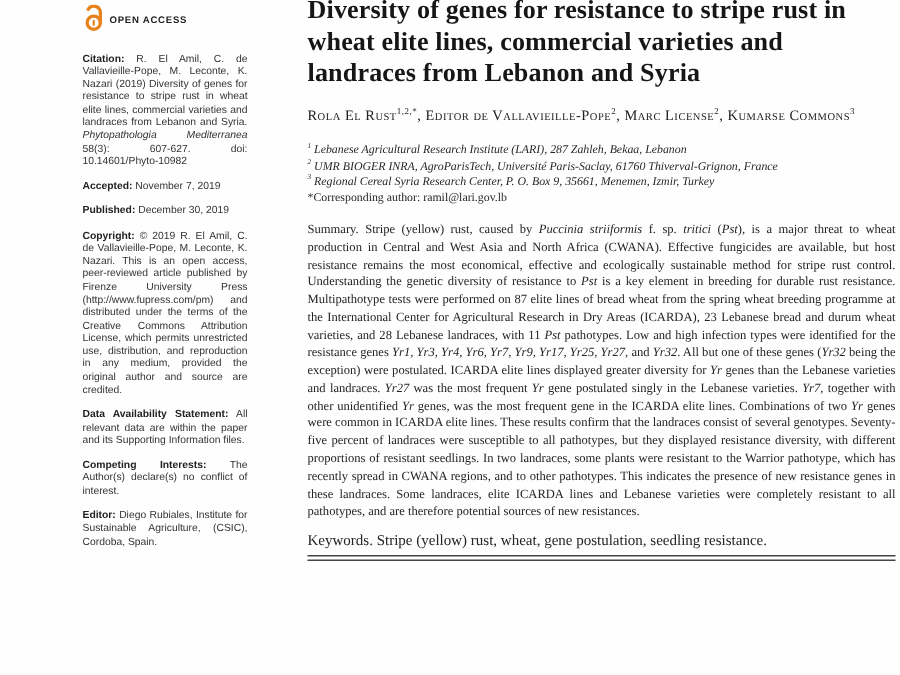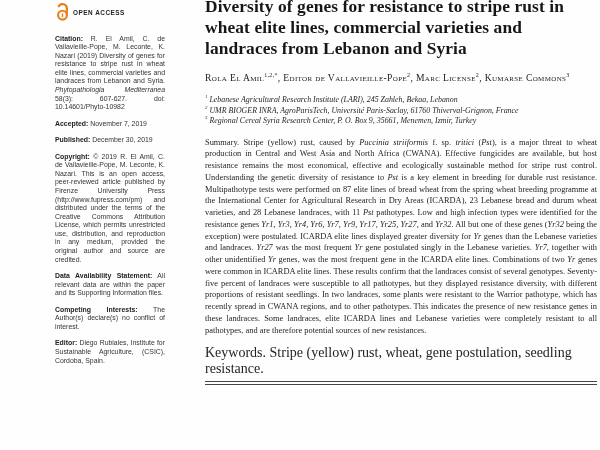--- a/index.html
+++ b/index.html
@@ -35,21 +35,21 @@
   sup{font-size:62%;line-height:0;}
   .authors sup{font-variant:normal;}
   .affiliations{font-size:7.9px;line-height:1.33;margin:0 0 10px 0;color:#262626;}
   .aff{font-style:italic;}
   .corr{font-style:normal;}
   .summary{
     font-size:8.4px;line-height:1.4;text-align:justify;
     margin:0 0 8px 0;color:#242424;
   }
   .summary b,.keywords b{font-weight:400;}
-  .keywords{font-size:14px;margin:0 0 4px 0;color:#242424;}
+  .keywords{font-size:10px;margin:0 0 4px 0;color:#242424;}
   .rule{height:2px;border-top:1.4px solid #454545;border-bottom:1px solid #454545;}
 </style>
 </head>
 <body>
 
 <div class="page">
 
   <aside class="sidebar">
     <div class="oa">
       <span>
@@ -73,26 +73,27 @@
     <p class="sb"><b>Data Availability Statement:</b><span> All relevant data are within the paper and its Supporting Information files.</span></p>
 
     <p class="sb"><b>Competing Interests:</b><span> The Author(s) declare(s) no conflict of interest.</span></p>
 
     <p class="sb"><b>Editor:</b><span> Diego Rubiales, Institute for Sustainable Agriculture, (CSIC), Cordoba, Spain.</span></p>
   </aside>
 
   <main class="content">
     <h1 class="title">Diversity of genes for resistance to stripe rust in wheat elite lines, commercial varieties and landraces from Lebanon and Syria</h1>
 
-    <div class="authors"><span>Rola El Amil</span><sup>1,2,*</sup><span>, </span><span>Editor de Vallavieille-Pope</span><sup>2</sup><span>, </span><span>Marc License</span><sup>2</sup><span>, </span><span>Kumarse Commons</span><sup>3</sup></div>
+    <div class="authors"><span>Rola El Rust</span><sup>1,2,*</sup><span>, </span><span>Editor de Vallavieille-Pope</span><sup>2</sup><span>, </span><span>Marc License</span><sup>2</sup><span>, </span><span>Kumarse Commons</span><sup>3</sup></div>
 
     <div class="affiliations">
-      <div class="aff"><sup>1</sup><span> Lebanese Agricultural Research Institute (LARI), 245 Zahleh, Bekaa, Lebanon</span></div>
+      <div class="aff"><sup>1</sup><span> Lebanese Agricultural Research Institute (LARI), 287 Zahleh, Bekaa, Lebanon</span></div>
       <div class="aff"><sup>2</sup><span> UMR BIOGER INRA, AgroParisTech, Université Paris-Saclay, 61760 Thiverval-Grignon, France</span></div>
       <div class="aff"><sup>3</sup><span> Regional Cereal Syria Research Center, P. O. Box 9, 35661, Menemen, Izmir, Turkey</span></div>
+      <div class="corr">*Corresponding author: ramil@lari.gov.lb</div>
     </div>
 
     <p class="summary"><b>Summary.</b><span><span> Stripe (yellow) rust, caused by </span><span style="font-style: italic;">Puccinia striiformis</span><span> f. sp. </span><span style="font-style: italic;">tritici</span><span> (</span><span style="font-style: italic;">Pst</span><span>), is a major threat to wheat production in Central and West Asia and North Africa (CWANA). Effective fungicides are available, but host resistance remains the most economical, effective and ecologically sustainable method for stripe rust control. Understanding the genetic diversity of resistance to </span><span style="font-style: italic;">Pst</span><span> is a key element in breeding for durable rust resistance. Multipathotype tests were performed on 87 elite lines of bread wheat from the spring wheat breeding programme at the International Center for Agricultural Research in Dry Areas (ICARDA), 23 Lebanese bread and durum wheat varieties, and 28 Lebanese landraces, with 11 </span><span style="font-style: italic;">Pst</span><span> pathotypes. Low and high infection types were identified for the resistance genes </span><span style="font-style: italic;">Yr1, Yr3, Yr4, Yr6, Yr7, Yr9, Yr17, Yr25, Yr27,</span><span> and </span><span style="font-style: italic;">Yr32</span><span>. All but one of these genes (</span><span style="font-style: italic;">Yr32</span><span> being the exception) were postulated. ICARDA elite lines displayed greater diversity for </span><span style="font-style: italic;">Yr</span><span> genes than the Lebanese varieties and landraces. </span><span style="font-style: italic;">Yr27</span><span> was the most frequent </span><span style="font-style: italic;">Yr</span><span> gene postulated singly in the Lebanese varieties. </span><span style="font-style: italic;">Yr7</span><span>, together with other unidentified </span><span style="font-style: italic;">Yr</span><span> genes, was the most frequent gene in the ICARDA elite lines. Combinations of two </span><span style="font-style: italic;">Yr</span><span> genes were common in ICARDA elite lines. These results confirm that the landraces consist of several genotypes. Seventy-five percent of landraces were susceptible to all pathotypes, but they displayed resistance diversity, with different proportions of resistant seedlings. In two landraces, some plants were resistant to the Warrior pathotype, which has recently spread in CWANA regions, and to other pathotypes. This indicates the presence of new resistance genes in these landraces. Some landraces, elite ICARDA lines and Lebanese varieties were completely resistant to all pathotypes, and are therefore potential sources of new resistances.</span></span></p>
 
     <p class="keywords"><b>Keywords.</b><span> Stripe (yellow) rust, wheat, gene postulation, seedling resistance.</span></p>
 
     <div class="rule"></div>
   </main>
 
 </div>

